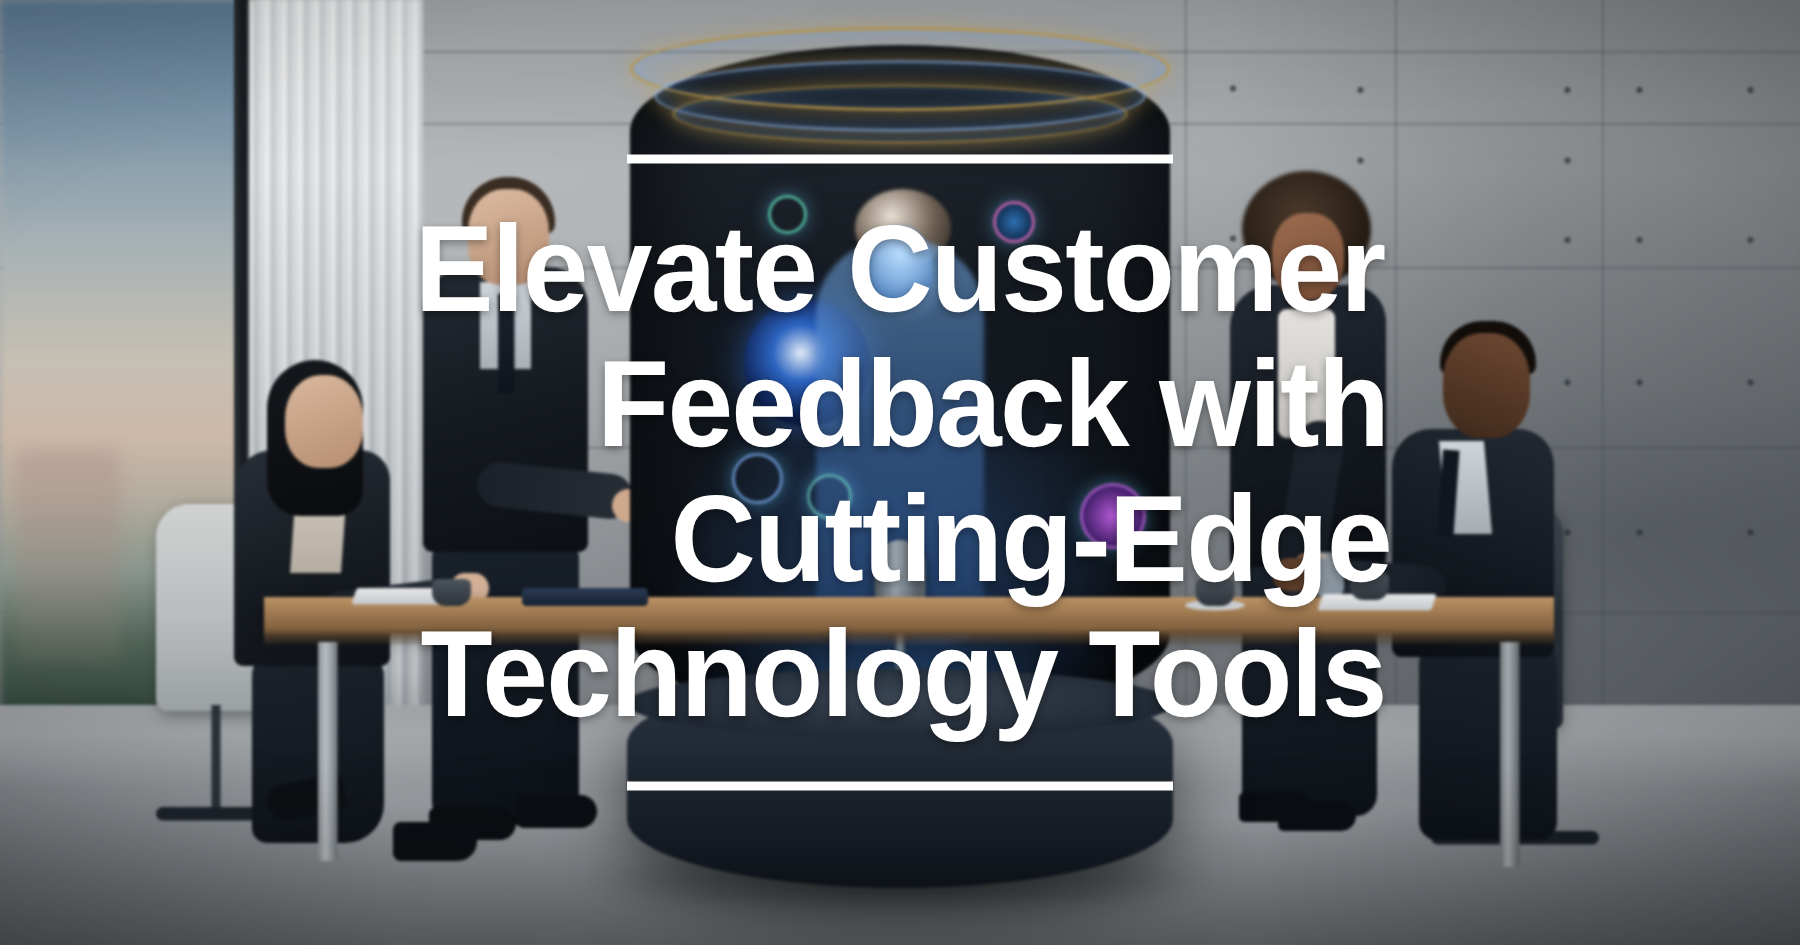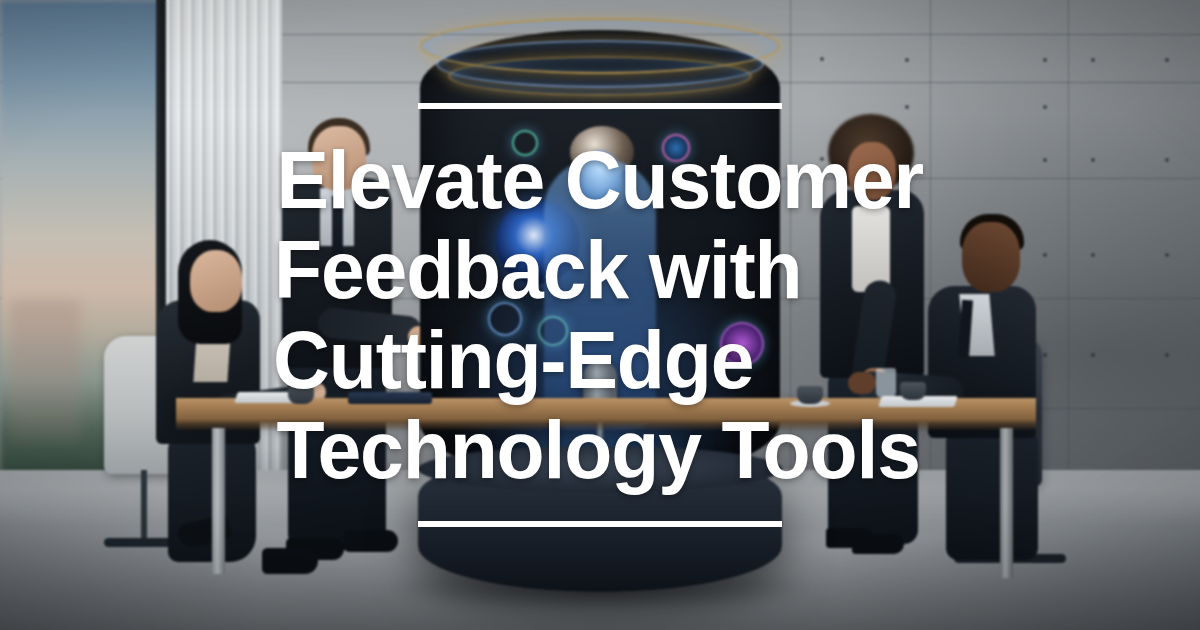--- a/index.html
+++ b/index.html
@@ -330,21 +330,21 @@
     position:absolute;inset:0;
     display:flex;flex-direction:column;
     align-items:center;justify-content:center;
   }
   .rule{
     width:364px;height:6px;background:#ffffff;flex:none;
   }
   .rule.top{margin-bottom:26px;}
   .rule.bottom{margin-top:26px;}
   .headline{
-    display:flex;flex-direction:column;align-items:flex-start;
+    display:flex;flex-direction:column;align-items:flex-end;
     gap:0px;
   }
   .hl-line{
     color:#ffffff;
     font-family:"Liberation Sans","DejaVu Sans",sans-serif;
     font-weight:700;
     font-size:82px;
     line-height:90px;
     letter-spacing:-1.2px;
     text-align:center;

